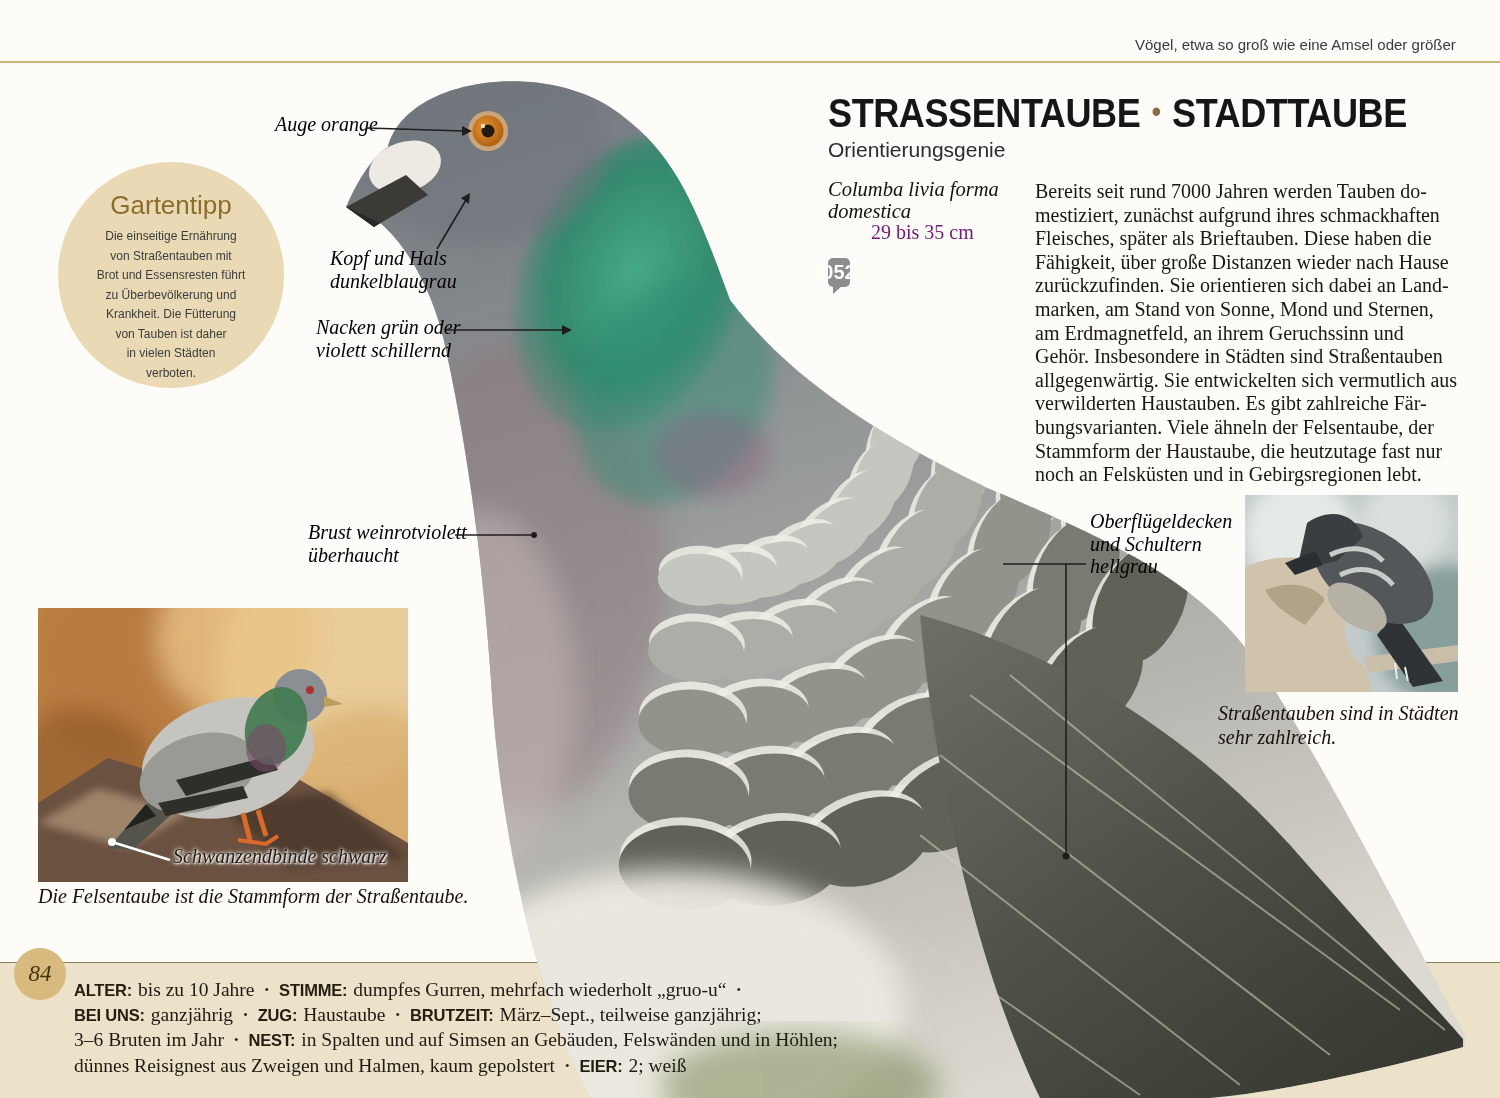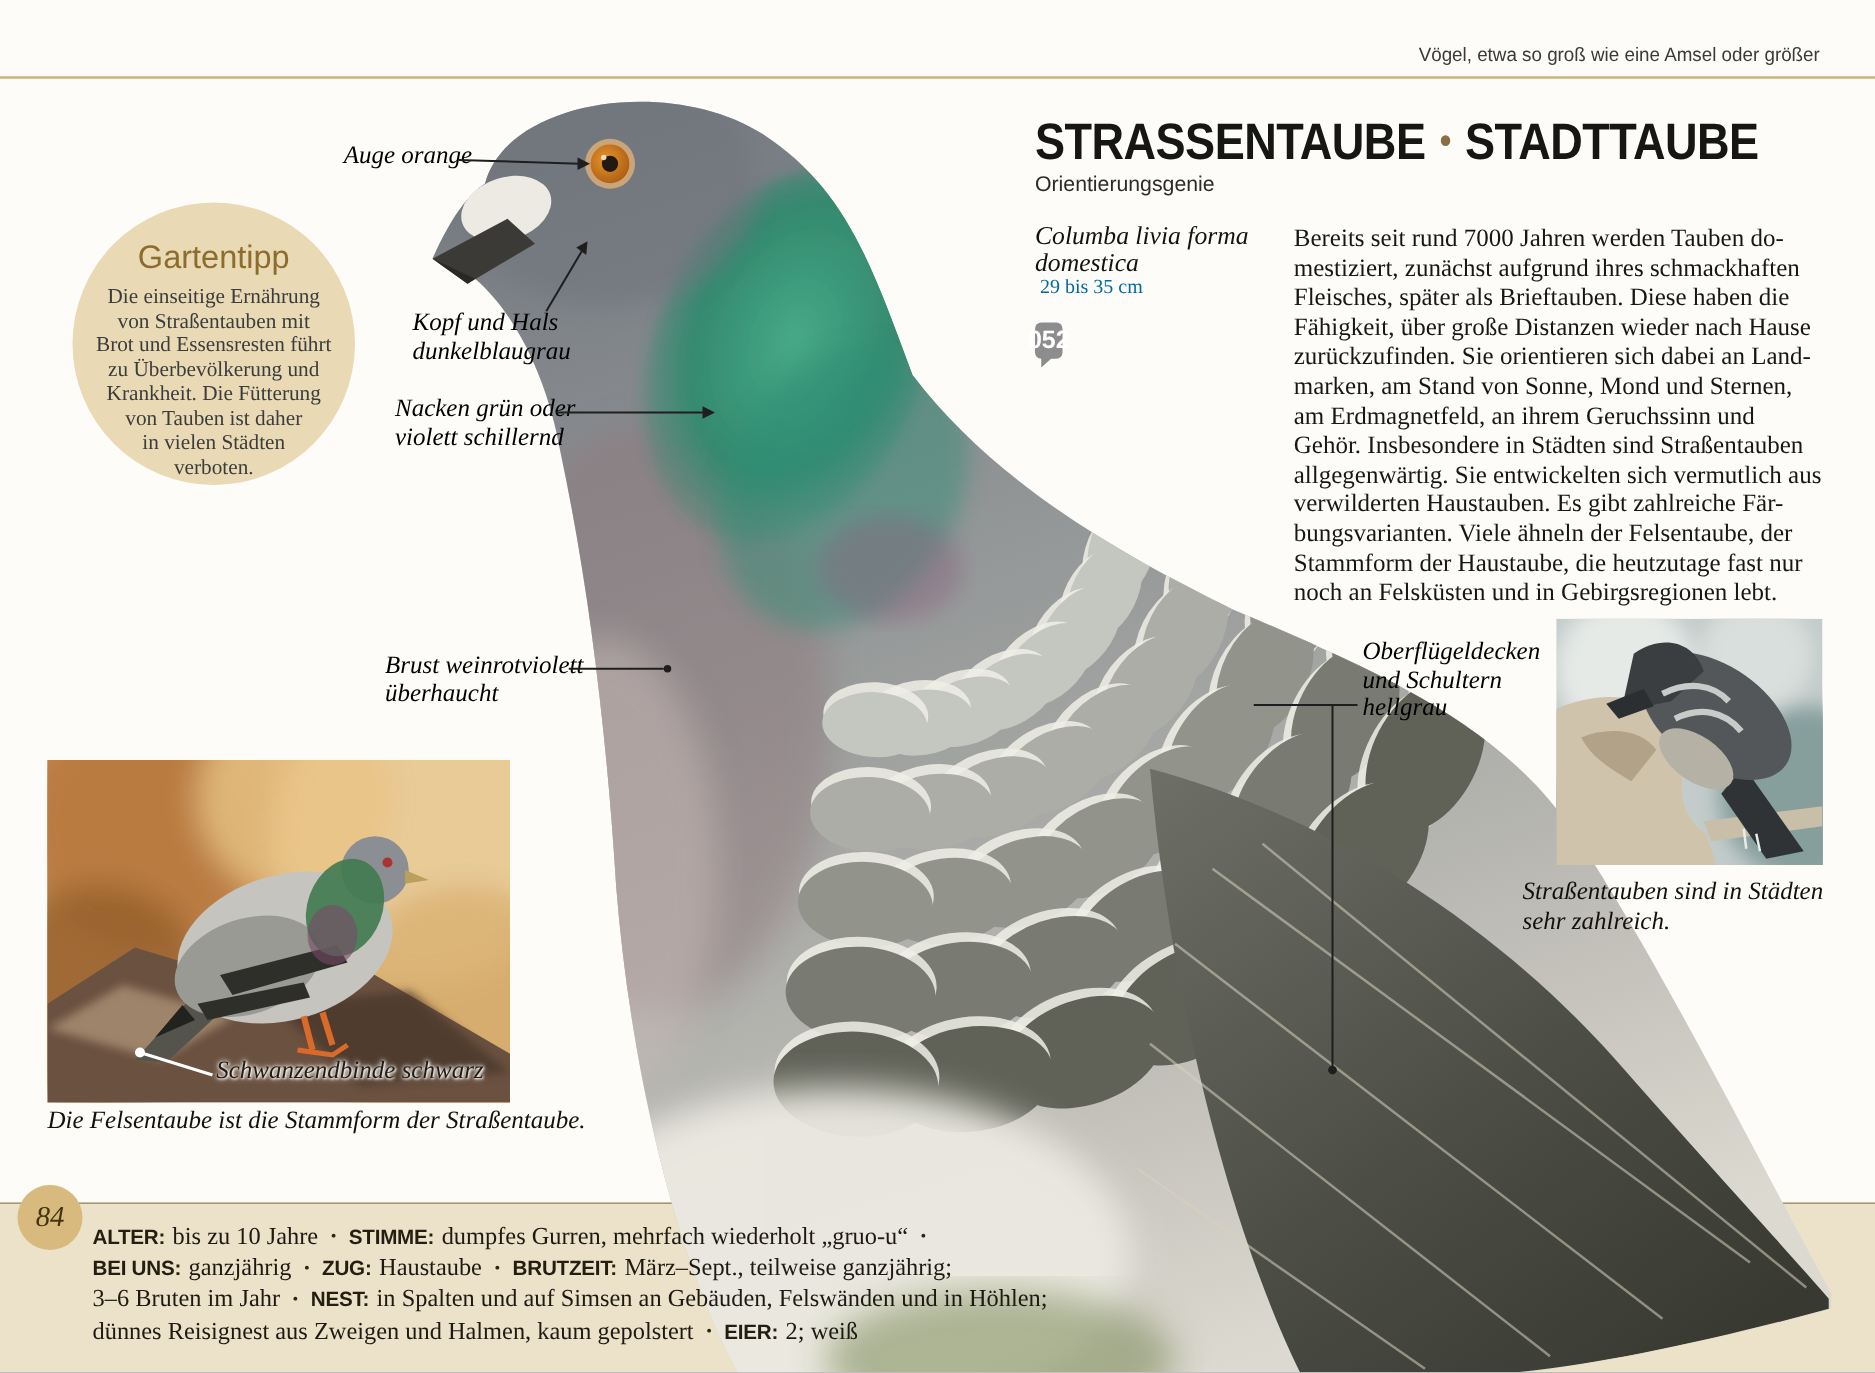--- a/index.html
+++ b/index.html
@@ -28,37 +28,37 @@
   .fact-line{height:25.2px;white-space:nowrap;margin-left:36px;}
   .fact-label{font-family:"Liberation Sans",sans-serif;font-weight:bold;font-size:16.5px;
     letter-spacing:-.2px;color:#241e10;margin-right:6px;}
   .fact-text{font-size:19.5px;color:#1e1a12;}
   .fact-bullet{font-size:13px;color:#2b2417;margin:0 10px;vertical-align:2px;}
 
   
   .title{left:828px;top:90px;z-index:5;white-space:nowrap;font-family:"Liberation Sans",sans-serif;
     font-weight:bold;font-size:41px;letter-spacing:-.5px;color:#161614;transform:scaleX(.88);transform-origin:left;}
   .title .dot{color:var(--title_dot);font-size:30px;vertical-align:5px;margin:0 13px;}
-  .subtitle{left:828px;top:138px;font-family:"Liberation Sans",sans-serif;font-size:17px;color:#2c2c2c;z-index:5;}
+  .subtitle{left:828px;top:138px;font-family:"Liberation Sans",sans-serif;font-size:21px;color:#2c2c2c;z-index:5;}
 
   .latin{left:828px;top:178px;font-style:italic;font-size:20.5px;line-height:22px;color:#14120f;z-index:5;}
-  .size-line{left:832px;top:221px;font-size:16px;color:#0369a1;z-index:5;}
+  .size-line{left:871px;top:221px;font-size:20px;color:#701a75;z-index:5;}
   .badge{left:828px;top:258px;width:22px;height:29px;background:var(--badge_gray);border-radius:5px;
     z-index:5;display:flex;align-items:center;justify-content:center;}
   .badge span{font-family:"Liberation Sans",sans-serif;font-weight:bold;font-size:20px;color:#fff;}
   .badge::after{content:"";position:absolute;left:5px;bottom:-7px;width:0;height:0;
     border-top:8px solid var(--badge_gray);border-right:9px solid transparent;}
 
   .body-col{left:1035px;top:180px;width:470px;font-size:20px;line-height:23.6px;color:#191713;z-index:5;}
 
   
   .tip{left:58px;top:162px;width:226px;height:226px;border-radius:50%;background:var(--tip_circle);
     z-index:3;text-align:center;padding-top:28px;font-family:"Liberation Sans",sans-serif;}
   .tip-title{font-size:26px;color:var(--tip_title);margin-bottom:6px;}
-  .tip-body{font-size:17px;line-height:19.5px;color:#3c3c3c;font-family:Liberation Serif, serif;}
+  .tip-body{font-size:12px;line-height:19.5px;color:#3c3c3c;}
 
   
   .flabel{font-style:italic;font-size:20px;line-height:22.5px;color:#000000;z-index:6;}
   .lbl-eye{left:275px;top:113px;}
   .lbl-head{left:330px;top:247px;}
   .lbl-neck{left:316px;top:316px;}
   .lbl-breast{left:308px;top:521px;}
   .lbl-wing{left:1090px;top:510px;}
   .lbl-tail{left:173px;top:845px;color:#241c12;z-index:6;
     text-shadow:0 0 3px #fff,0 0 5px #fff,1px 1px 2px #fff;}

